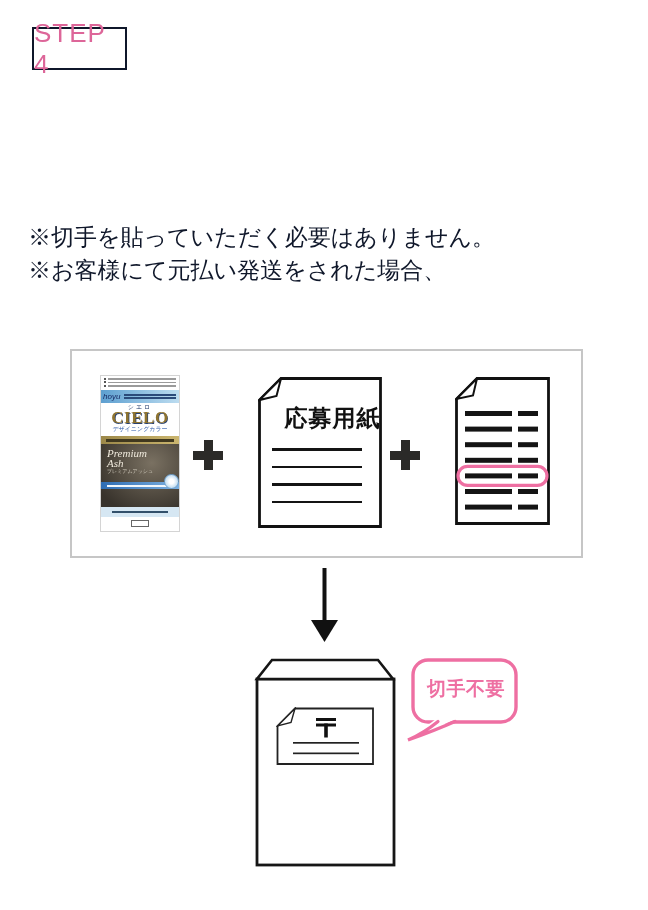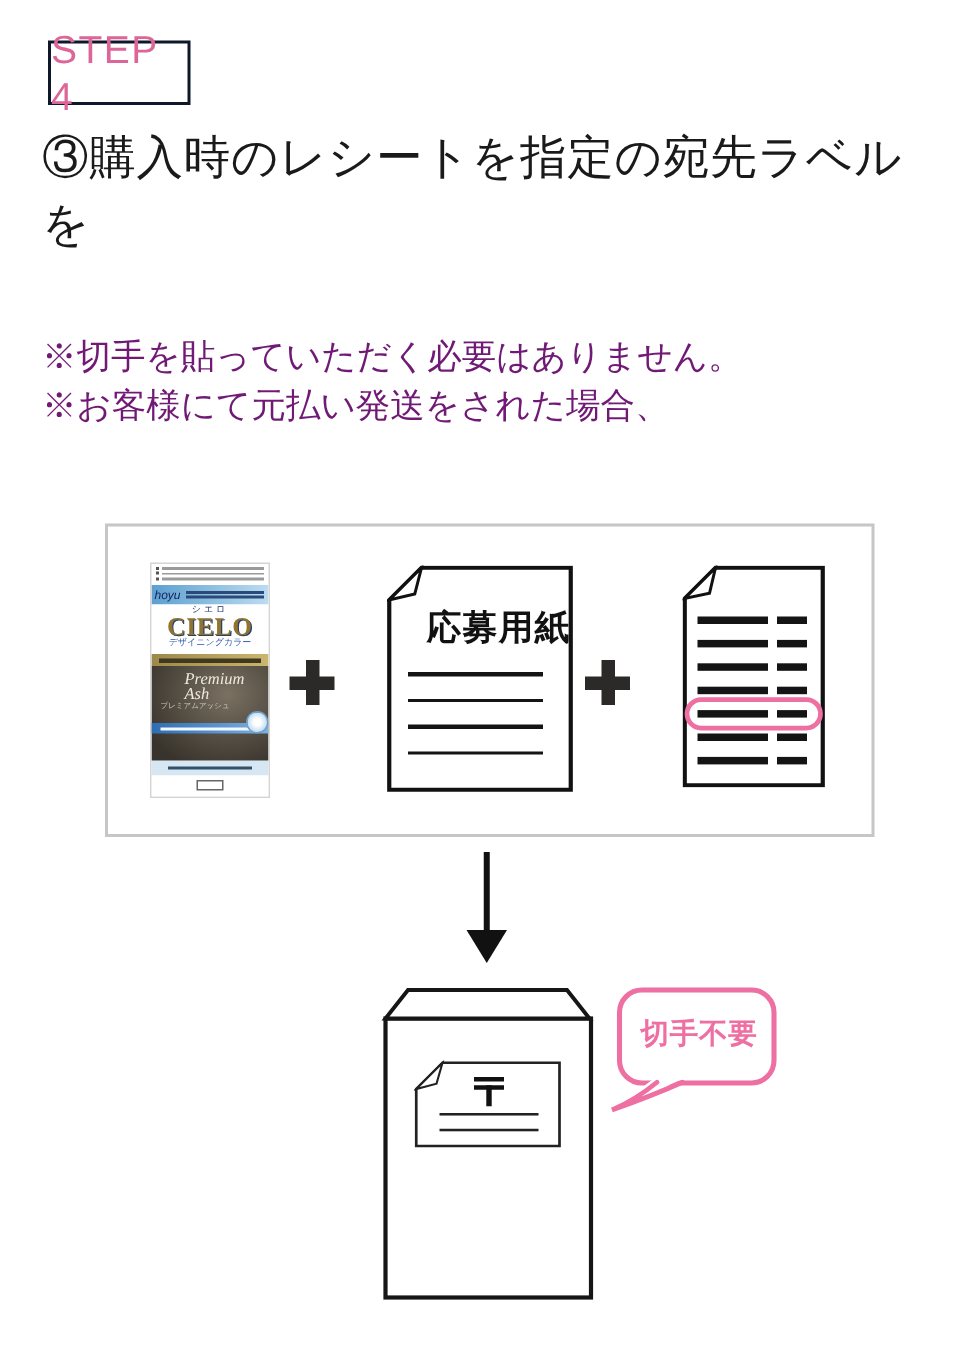--- a/index.html
+++ b/index.html
@@ -10,21 +10,21 @@
   .abs{position:absolute;}
 
   
   .step-badge{left:32px;top:27px;width:95px;height:43px;border:2px solid #0f172a;
     display:flex;align-items:center;justify-content:center;box-sizing:border-box;}
   .step-badge span{color:#dd6699;font-size:26px;letter-spacing:1px;}
 
   
   .instruction{left:28px;top:82px;width:600px;font-size:31px;line-height:45px;
     font-weight:500;letter-spacing:0.5px;color:#1a1a1a;}
-  .notes{left:28px;top:221px;width:600px;font-size:23px;line-height:33px;color:#701a75;}
+  .notes{left:28px;top:221px;width:600px;font-size:23px;line-height:33px;color:#0f172a;}
 
   
   .frame{left:70px;top:349px;width:513px;height:209px;border:2px solid #c6c6c6;box-sizing:border-box;}
 
   
   .pkg{left:100px;top:375px;width:80px;height:157px;background:#fff;border:1px solid #d4d4d4;
     box-sizing:border-box;display:flex;flex-direction:column;overflow:hidden;}
   .pkg-fineprint{height:14px;padding:2px 3px 0 3px;box-sizing:border-box;}
   .pkg-fineprint .fp{display:flex;align-items:center;margin-bottom:1.4px;}
   .pkg-fineprint .fp i{width:2px;height:2px;background:#555;margin-right:1.5px;}
@@ -37,21 +37,21 @@
   .pkg-namearea{height:33px;background:#fff;text-align:center;}
   .pkg-kana{font-size:6px;color:#1a3263;letter-spacing:2px;line-height:6px;margin-top:1px;}
   .pkg-name{font-family:"Liberation Serif",serif;font-weight:bold;font-size:17px;line-height:16px;
     color:#8f7430;text-shadow:0.7px 0.7px 0 #27406f;letter-spacing:0.5px;}
   .pkg-sub{font-size:6px;color:#2c59a8;line-height:7px;}
   .pkg-goldband{height:8px;background:linear-gradient(90deg,#9c8849,#cbb66f);}
   .pkg-goldband b{display:block;height:3px;width:88%;margin:2.5px auto 0;background:#40381f;}
   .pkg-hair{height:63px;position:relative;
     background:radial-gradient(ellipse at 65% 30%,#7a7162 0%,#564f44 45%,#38332c 85%);}
   .pkg-shade{font-family:"Liberation Serif",serif;font-style:italic;color:#efe9dc;
-    font-size:11px;line-height:10px;padding:4px 0 0 22px;}
+    font-size:11px;line-height:10px;padding:4px 0 0 6px;}
   .pkg-shadekana{font-size:5px;color:#cfc9bb;padding-left:6px;line-height:6px;}
   .pkg-ribbon{position:absolute;left:0;right:0;top:38px;height:7px;
     background:linear-gradient(90deg,#2e6cb3,#7db1e2);}
   .pkg-ribbon b{display:block;height:2px;width:85%;margin:2.5px auto 0;background:#f2f7fc;}
   .pkg-badge{position:absolute;right:0px;top:30px;width:15px;height:15px;border-radius:50%;
     background:radial-gradient(circle,#ffffff 25%,#bcd9ef 75%);border:1px solid #6fa0cc;box-sizing:border-box;}
   .pkg-lightband{height:10px;background:#d6e7f3;}
   .pkg-lightband b{display:block;height:2.5px;width:72%;margin:3.5px auto 0;background:#33506b;}
   .pkg-bottom{height:14px;background:#fff;}
   .pkg-bottom b{display:block;width:18px;height:7px;margin:3px auto 0;border:1px solid #666;box-sizing:border-box;}
@@ -86,21 +86,20 @@
     font-size:19px;color:#ee6fa2;letter-spacing:0.5px;font-weight:bold;}
 </style>
 </head>
 <body>
 
 <div class="abs step-badge">
   <span>STEP 4</span>
 </div>
 
 <div class="abs instruction">
-  <div>③購入時のレシートを指定の宛先ラベルを</div>
 </div>
 
 <div class="abs notes">
   <div>※切手を貼っていただく必要はありません。</div>
   <div>※お客様にて元払い発送をされた場合、</div>
 </div>
 
 <div class="abs frame"></div>
 
 <div class="abs pkg">

